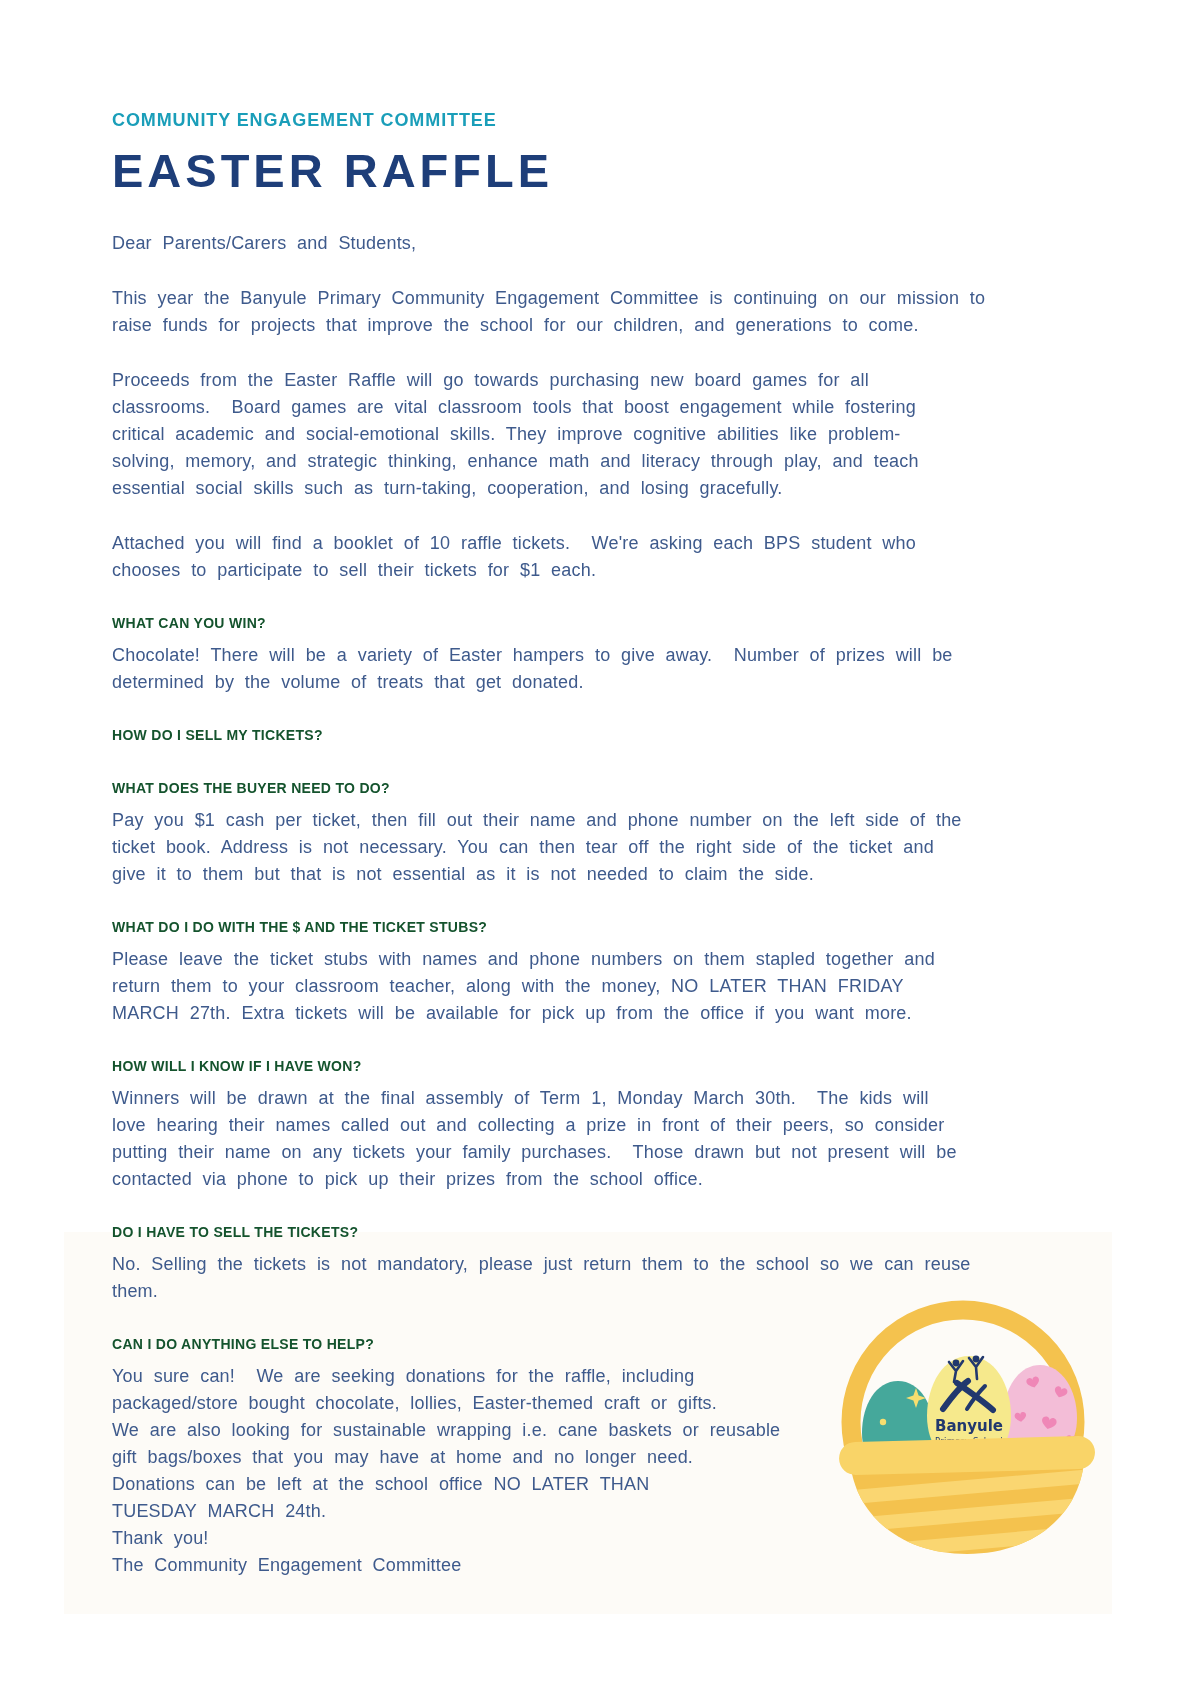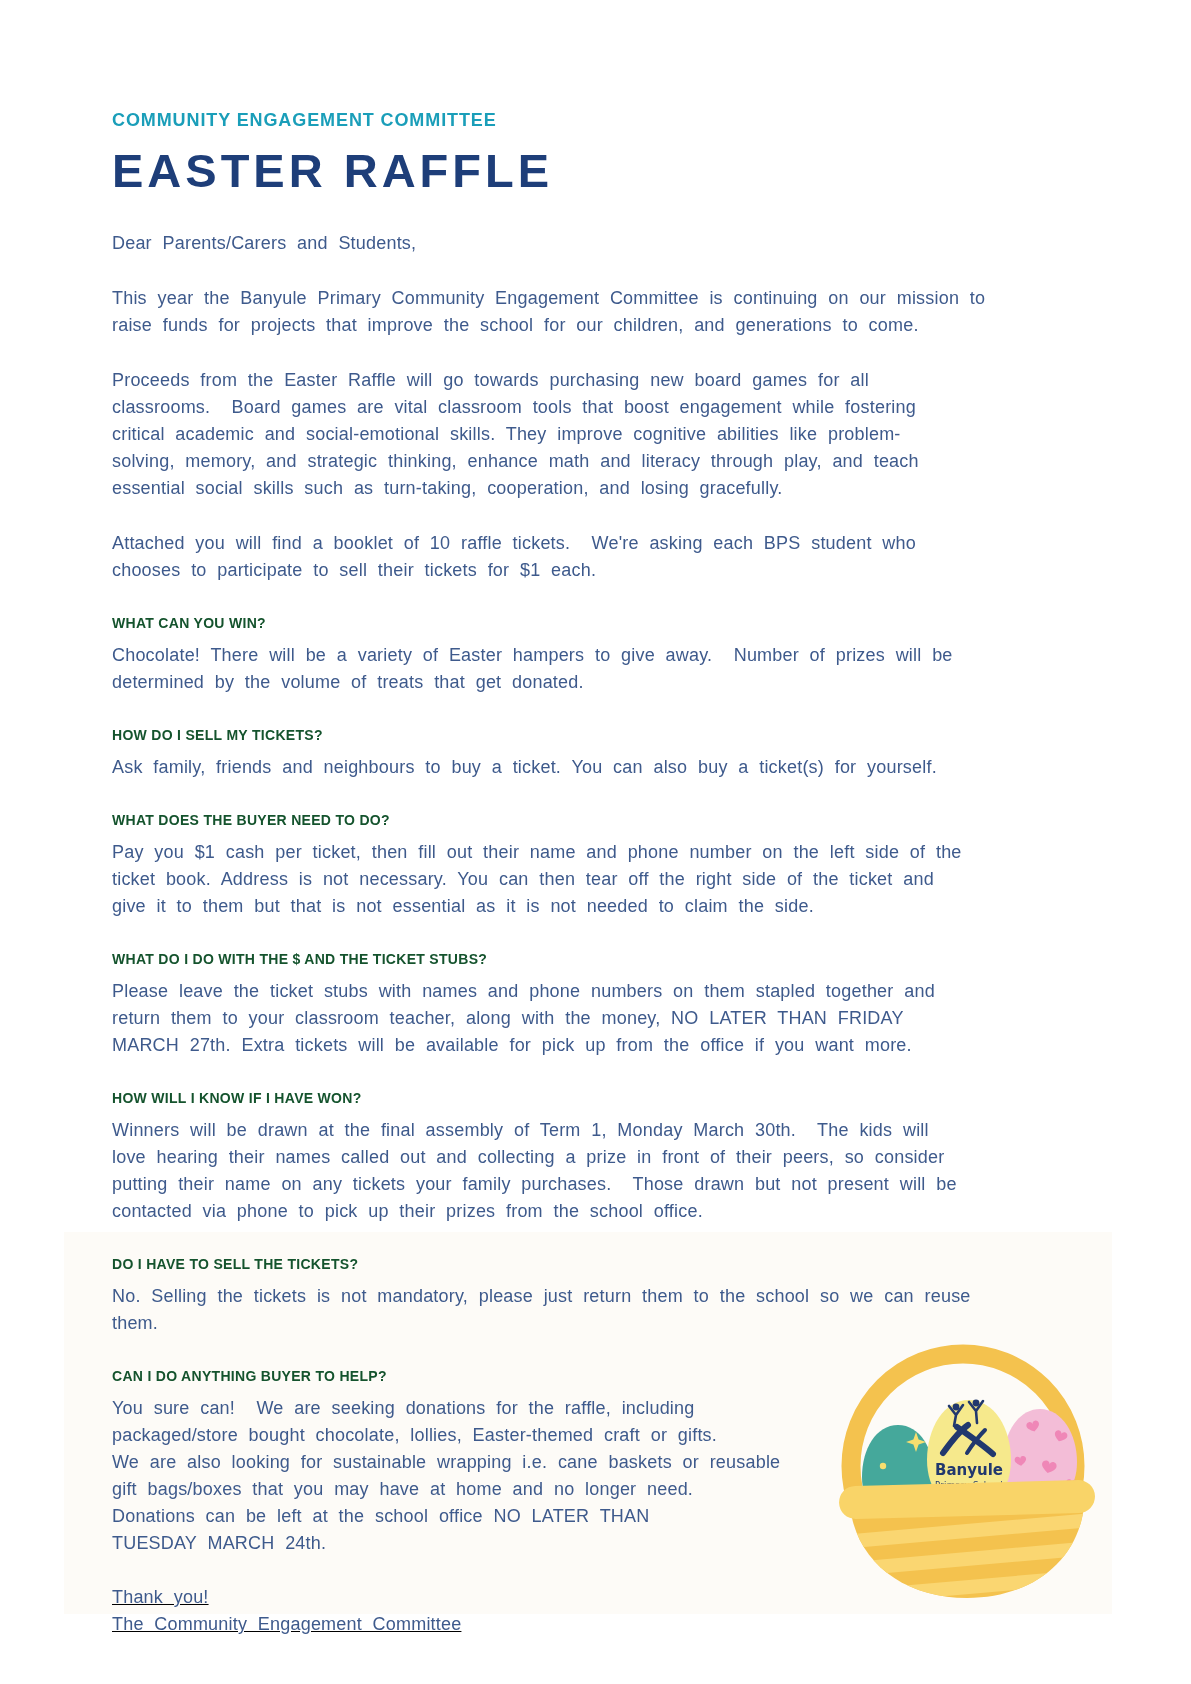--- a/index.html
+++ b/index.html
@@ -33,23 +33,23 @@
     white-space:pre;
   }
   .salutation{margin-top:29px;}
   .para{margin-top:28px;}
   .section{margin-top:26px;}
   .section-heading{
     margin:0 0 5px 0;
     font-size:14px;font-weight:800;letter-spacing:0.3px;
     color:#14532d;line-height:27px;
   }
-  .closing{margin-top:27px;text-decoration:underline;}
+  .closing{}
   .basket-wrap{
-    position:absolute;left:836px;top:1336px;width:262px;height:268px;z-index:1;
+    position:absolute;left:836px;top:1292px;width:262px;height:268px;z-index:1;
   }
   .logo-name{font-family:"DejaVu Sans",sans-serif;font-weight:700;font-size:15px;}
   .logo-sub{font-family:"DejaVu Sans",sans-serif;font-size:8.5px;letter-spacing:0.3px;}
 </style>
 </head>
 <body>
 
 <div class="page">
 
   <div class="illus-bg"></div>
@@ -80,21 +80,20 @@
     </div>
 
     <section class="section">
       <h2 class="section-heading">WHAT CAN YOU WIN?</h2>
       <div class="body-line">Chocolate! There will be a variety of Easter hampers to give away.  Number of prizes will be</div>
       <div class="body-line">determined by the volume of treats that get donated.</div>
     </section>
 
     <section class="section">
       <h2 class="section-heading">HOW DO I SELL MY TICKETS?</h2>
-      <div class="body-line">Ask family, friends and neighbours to buy a ticket. You can also buy a ticket(s) for yourself.</div>
     </section>
 
     <section class="section">
       <h2 class="section-heading">WHAT DOES THE BUYER NEED TO DO?</h2>
       <div class="body-line">Pay you $1 cash per ticket, then fill out their name and phone number on the left side of the</div>
       <div class="body-line">ticket book. Address is not necessary. You can then tear off the right side of the ticket and</div>
       <div class="body-line">give it to them but that is not essential as it is not needed to claim the side.</div>
     </section>
 
     <section class="section">
@@ -112,21 +111,21 @@
       <div class="body-line">contacted via phone to pick up their prizes from the school office.</div>
     </section>
 
     <section class="section">
       <h2 class="section-heading">DO I HAVE TO SELL THE TICKETS?</h2>
       <div class="body-line">No. Selling the tickets is not mandatory, please just return them to the school so we can reuse</div>
       <div class="body-line">them.</div>
     </section>
 
     <section class="section">
-      <h2 class="section-heading">CAN I DO ANYTHING BUYER TO HELP?</h2>
+      <h2 class="section-heading">CAN I DO ANYTHING ELSE TO HELP?</h2>
       <div class="body-line">You sure can!  We are seeking donations for the raffle, including</div>
       <div class="body-line">packaged/store bought chocolate, lollies, Easter-themed craft or gifts.</div>
       <div class="body-line">We are also looking for sustainable wrapping i.e. cane baskets or reusable</div>
       <div class="body-line">gift bags/boxes that you may have at home and no longer need.</div>
       <div class="body-line">Donations can be left at the school office NO LATER THAN</div>
       <div class="body-line">TUESDAY MARCH 24th.</div>
     </section>
 
     <div class="closing">
       <div class="body-line">Thank you!</div>

